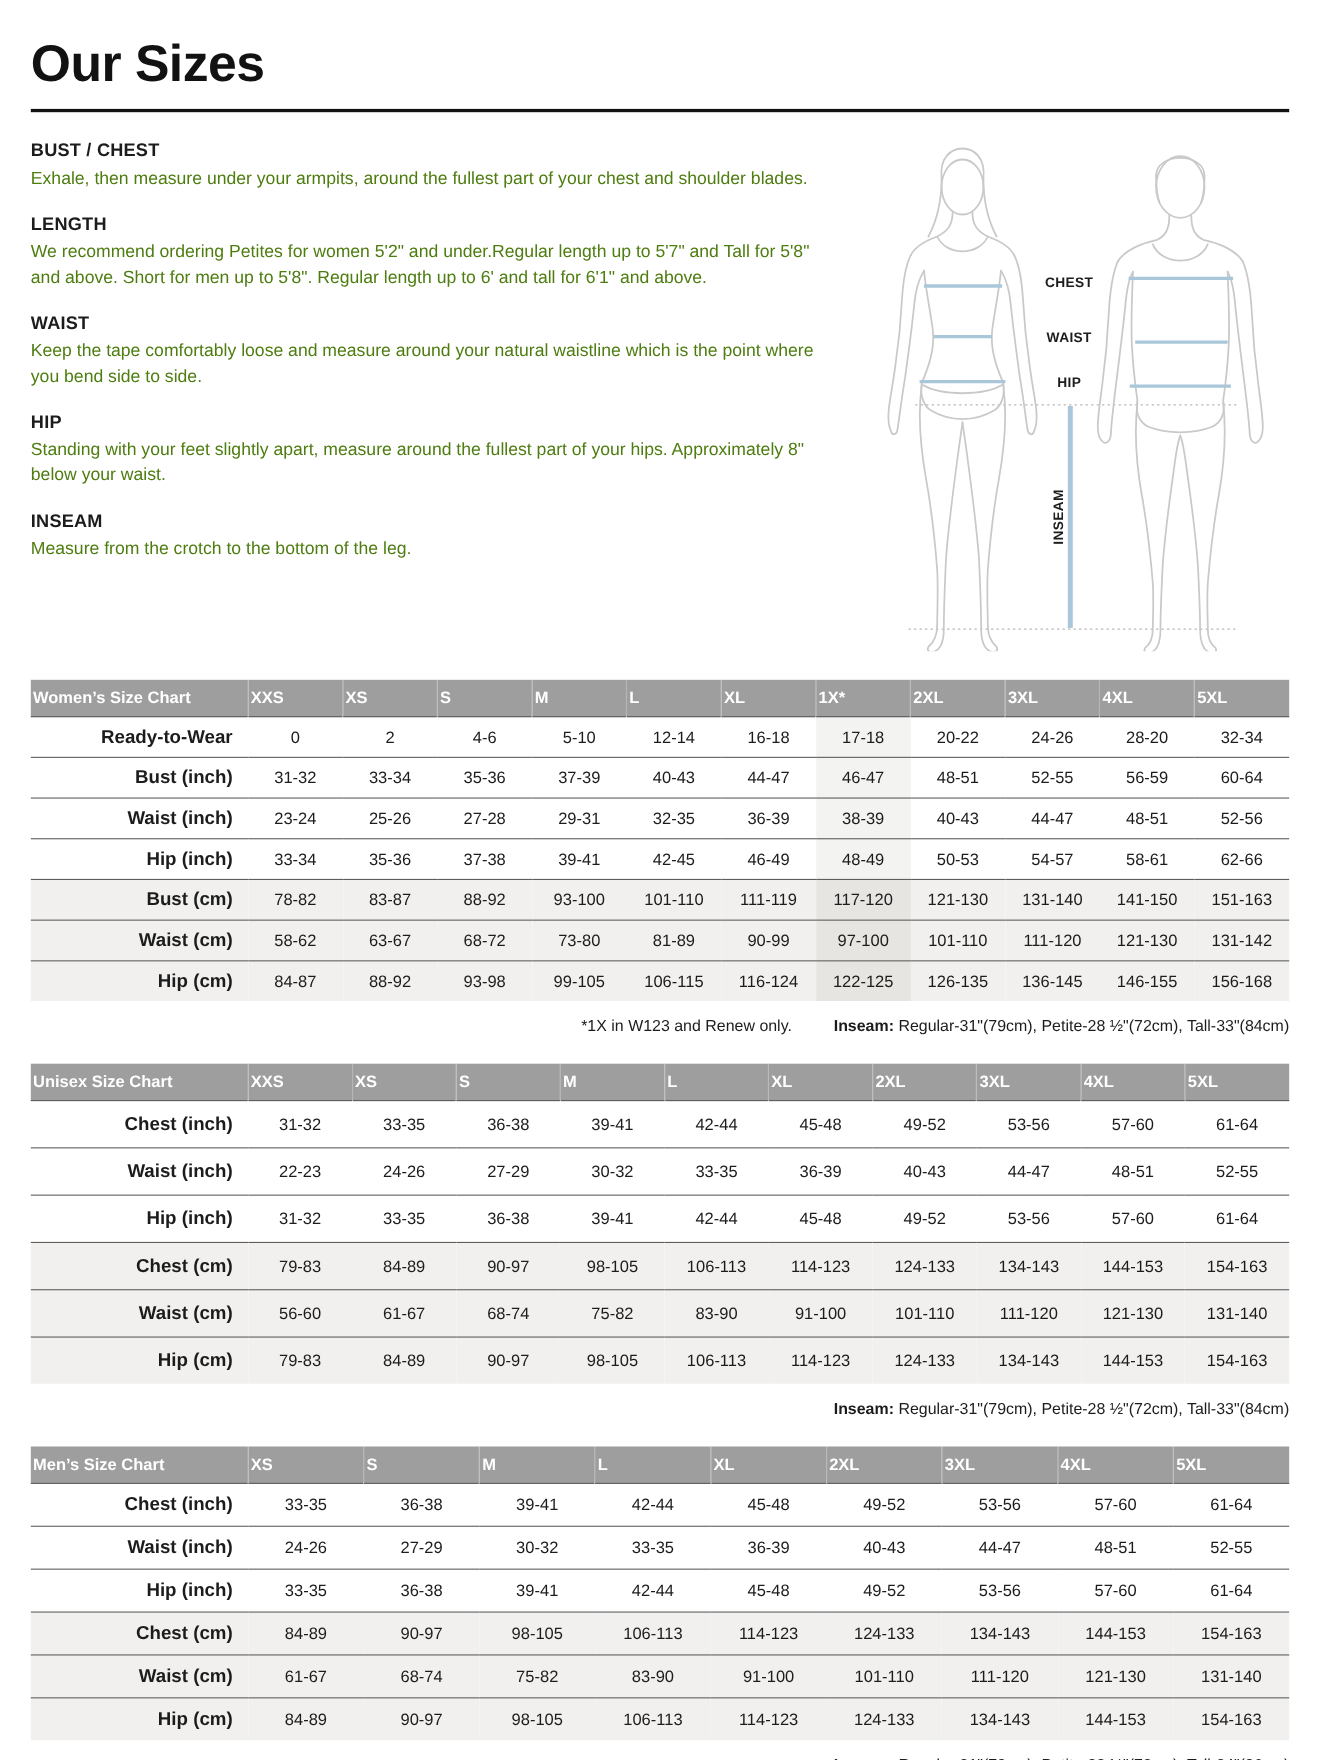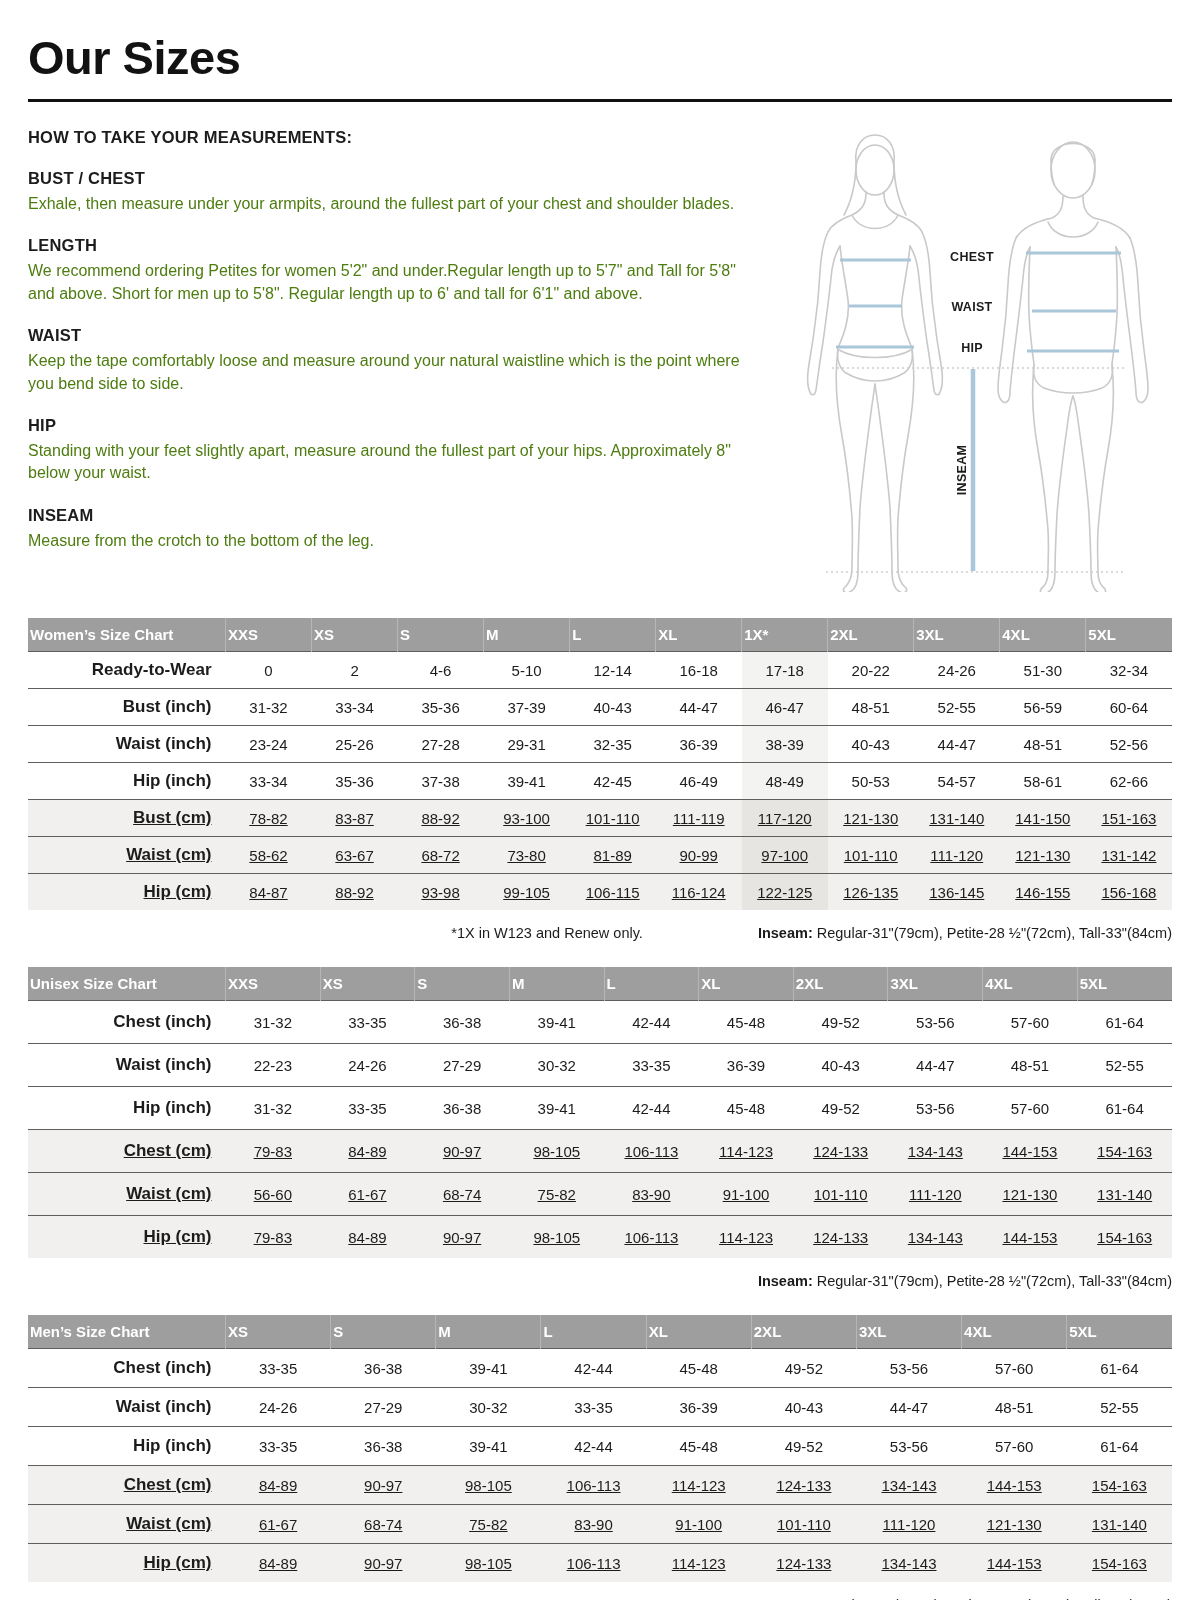--- a/index.html
+++ b/index.html
@@ -24,40 +24,39 @@
 
   
   .table-block{margin-top:26px;}
   table.size-table{width:100%;border-collapse:collapse;table-layout:fixed;}
   table.size-table thead th{background:#9e9e9e;color:#fff;font-size:15px;font-weight:700;padding:8px 2px;text-align:left;}
   table.size-table thead th + th{border-left:1px solid rgba(255,255,255,.25);}
   table.size-table thead th.corner{width:193px;}
   table.size-table tbody tr{border-top:1px solid #5e5e5e;}
   table.size-table tbody th{text-align:right;font-weight:700;font-size:17px;padding:8px 14px 8px 2px;white-space:nowrap;}
   table.size-table tbody td{text-align:center;font-size:15px;padding:8px 2px;white-space:nowrap;}
-  tr.cm-row{background:#f1f0ee;text-decoration:underline;}
+  tr.cm-row{background:#f1f0ee;}
   td.hl{background:rgba(105,100,92,0.08);}
   table.t-women tbody th, table.t-women tbody td{padding-top:8px;padding-bottom:8px;}
   table.t-unisex tbody th, table.t-unisex tbody td{padding-top:11px;padding-bottom:11px;}
   table.t-men tbody th, table.t-men tbody td{padding-top:9px;padding-bottom:9px;}
 
-  .footnotes{display:flex;justify-content:flex-end;align-items:baseline;gap:115px;font-size:14.5px;margin-top:15px;color:#1c1c1c;}
+  .footnotes{display:flex;justify-content:flex-end;align-items:baseline;gap:38px;font-size:14.5px;margin-top:15px;color:#1c1c1c;}
   .footnotes .inseam b{font-weight:700;}
 </style>
 </head>
 <body>
 
 <div class="page">
 
   <h1 class="page-title">Our Sizes</h1>
   <hr class="title-rule">
 
   <div class="top-row">
     <div class="instructions">
-      <h2 class="how-to">HOW TO TAKE YOUR MEASUREMENTS:</h2>
 
       <div class="m-section">
         <h3>BUST / CHEST</h3>
         <p>Exhale, then measure under your armpits, around the fullest part of your chest and shoulder blades.</p>
       </div>
       <div class="m-section">
         <h3>LENGTH</h3>
         <p>We recommend ordering Petites for women 5'2" and under.Regular length up to 5'7" and Tall for 5'8" and above. Short for men up to 5'8". Regular length up to 6' and tall for 6'1" and above.</p>
       </div>
       <div class="m-section">
@@ -156,21 +155,21 @@
             <th scope="row">Ready-to-Wear</th>
             <td>0</td>
             <td>2</td>
             <td>4-6</td>
             <td>5-10</td>
             <td>12-14</td>
             <td>16-18</td>
             <td class="hl">17-18</td>
             <td>20-22</td>
             <td>24-26</td>
-            <td>51-30</td>
+            <td>28-20</td>
             <td>32-34</td>
           </tr>
           <tr>
             <th scope="row">Bust (inch)</th>
             <td>31-32</td>
             <td>33-34</td>
             <td>35-36</td>
             <td>37-39</td>
             <td>40-43</td>
             <td>44-47</td>

